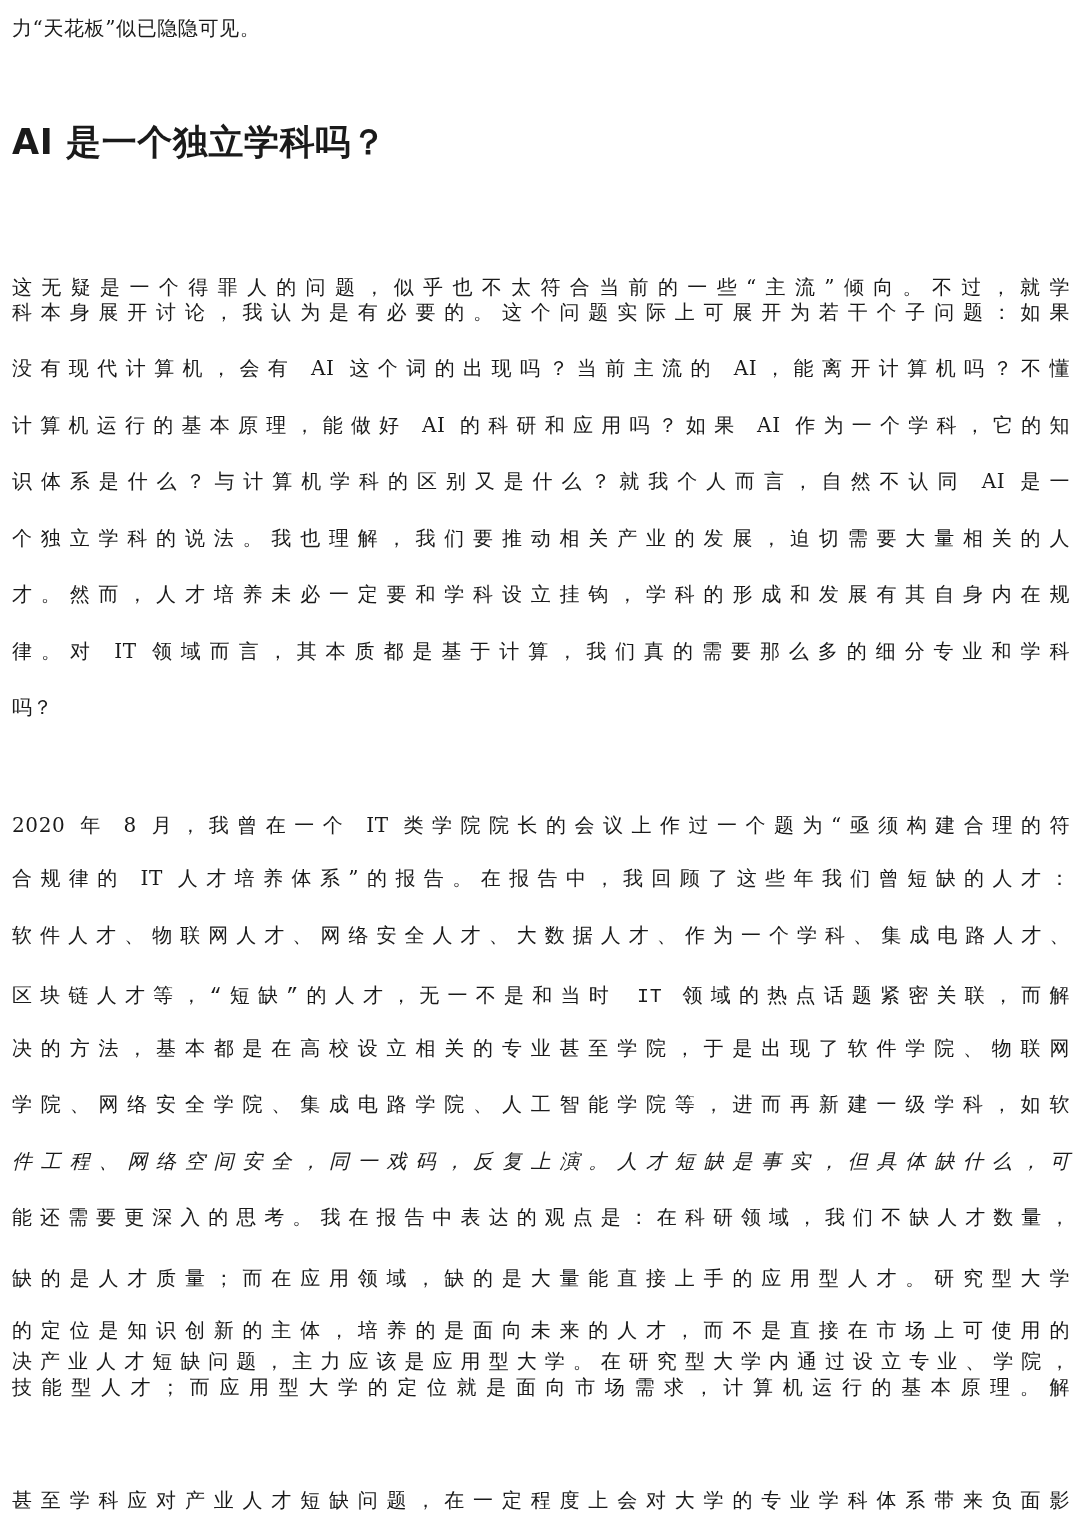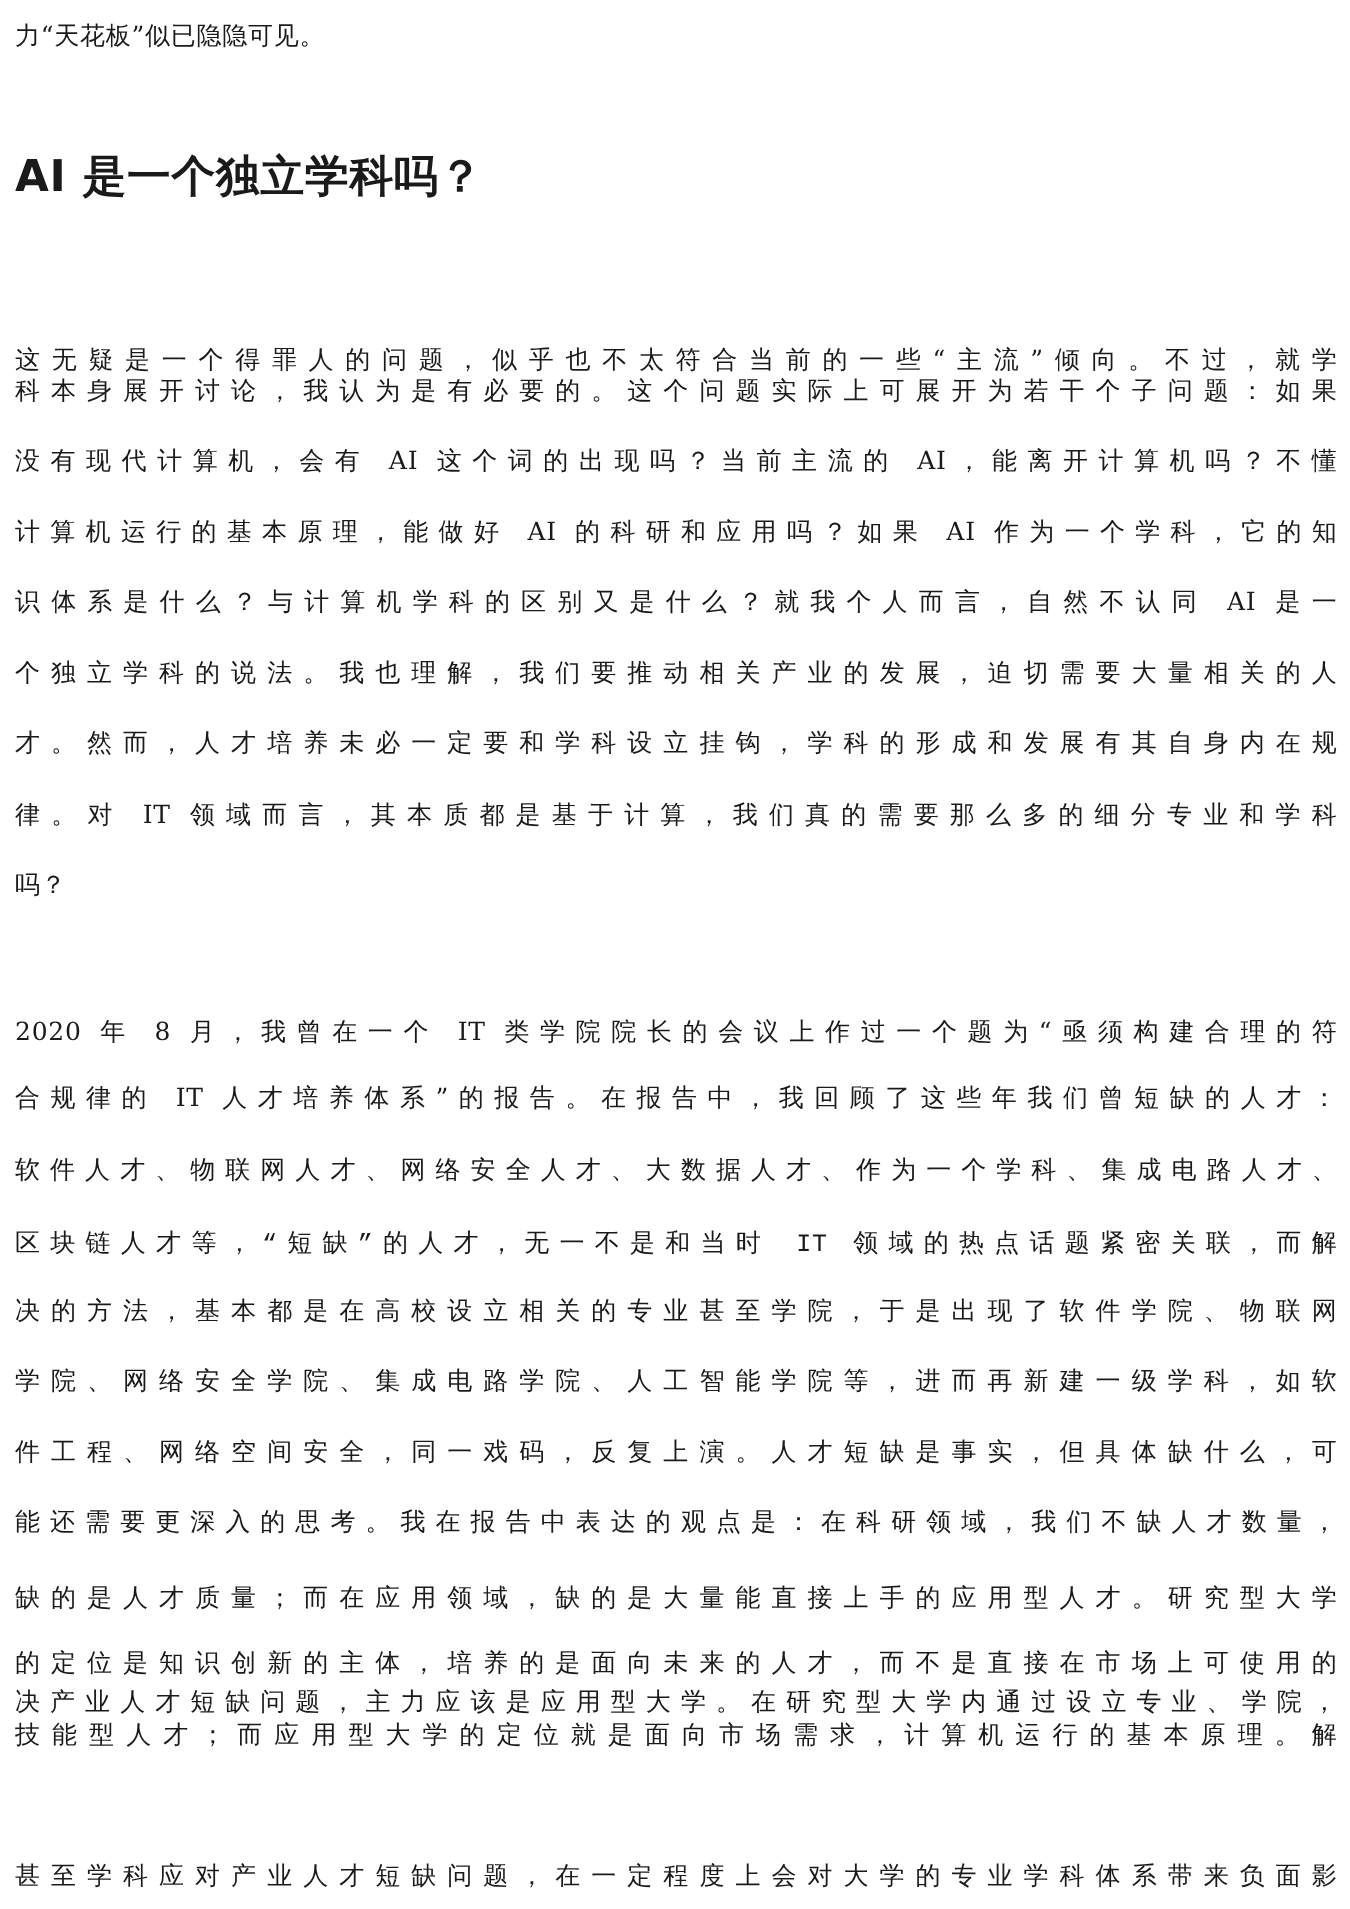--- a/index.html
+++ b/index.html
@@ -51,21 +51,21 @@
     <div class="line" style="top:690px;">吗？</div>
   </div>
 
   <div>
     <div class="line justify" style="top:788px;margin-top:20px;">2020 年 8 月，我曾在一个 IT 类学院院长的会议上作过一个题为“亟须构建合理的符</div>
     <div class="line justify" style="top:861px;">合规律的 IT 人才培养体系”的报告。在报告中，我回顾了这些年我们曾短缺的人才：</div>
     <div class="line justify" style="top:918px;">软件人才、物联网人才、网络安全人才、大数据人才、作为一个学科、集成电路人才、</div>
     <div class="line justify" style="top:980px;font-family:Liberation Mono, monospace;">区块链人才等，“短缺”的人才，无一不是和当时 IT 领域的热点话题紧密关联，而解</div>
     <div class="line justify" style="top:1031px;">决的方法，基本都是在高校设立相关的专业甚至学院，于是出现了软件学院、物联网</div>
     <div class="line justify" style="top:1087px;">学院、网络安全学院、集成电路学院、人工智能学院等，进而再新建一级学科，如软</div>
-    <div class="line justify" style="top:1144px;">件工程、网络空间安全，同一戏码，反复上演。人才短缺是事实，但具体缺什么，可</div>
+    <div class="line justify" style="top:1144px;font-style:italic;">件工程、网络空间安全，同一戏码，反复上演。人才短缺是事实，但具体缺什么，可</div>
     <div class="line justify" style="top:1200px;">能还需要更深入的思考。我在报告中表达的观点是：在科研领域，我们不缺人才数量，</div>
     <div class="line justify" style="top:1261px;">缺的是人才质量；而在应用领域，缺的是大量能直接上手的应用型人才。研究型大学</div>
     <div class="line justify" style="top:1313px;">的定位是知识创新的主体，培养的是面向未来的人才，而不是直接在市场上可使用的</div>
     <div class="line justify" style="top:1370px;">技能型人才；而应用型大学的定位就是面向市场需求，计算机运行的基本原理。解</div>
     <div class="line justify" style="top:1344px;">决产业人才短缺问题，主力应该是应用型大学。在研究型大学内通过设立专业、学院，</div>
     <div class="line justify" style="top:1483px;">甚至学科应对产业人才短缺问题，在一定程度上会对大学的专业学科体系带来负面影</div>
   </div>
 </div>
 
 </body></html>

